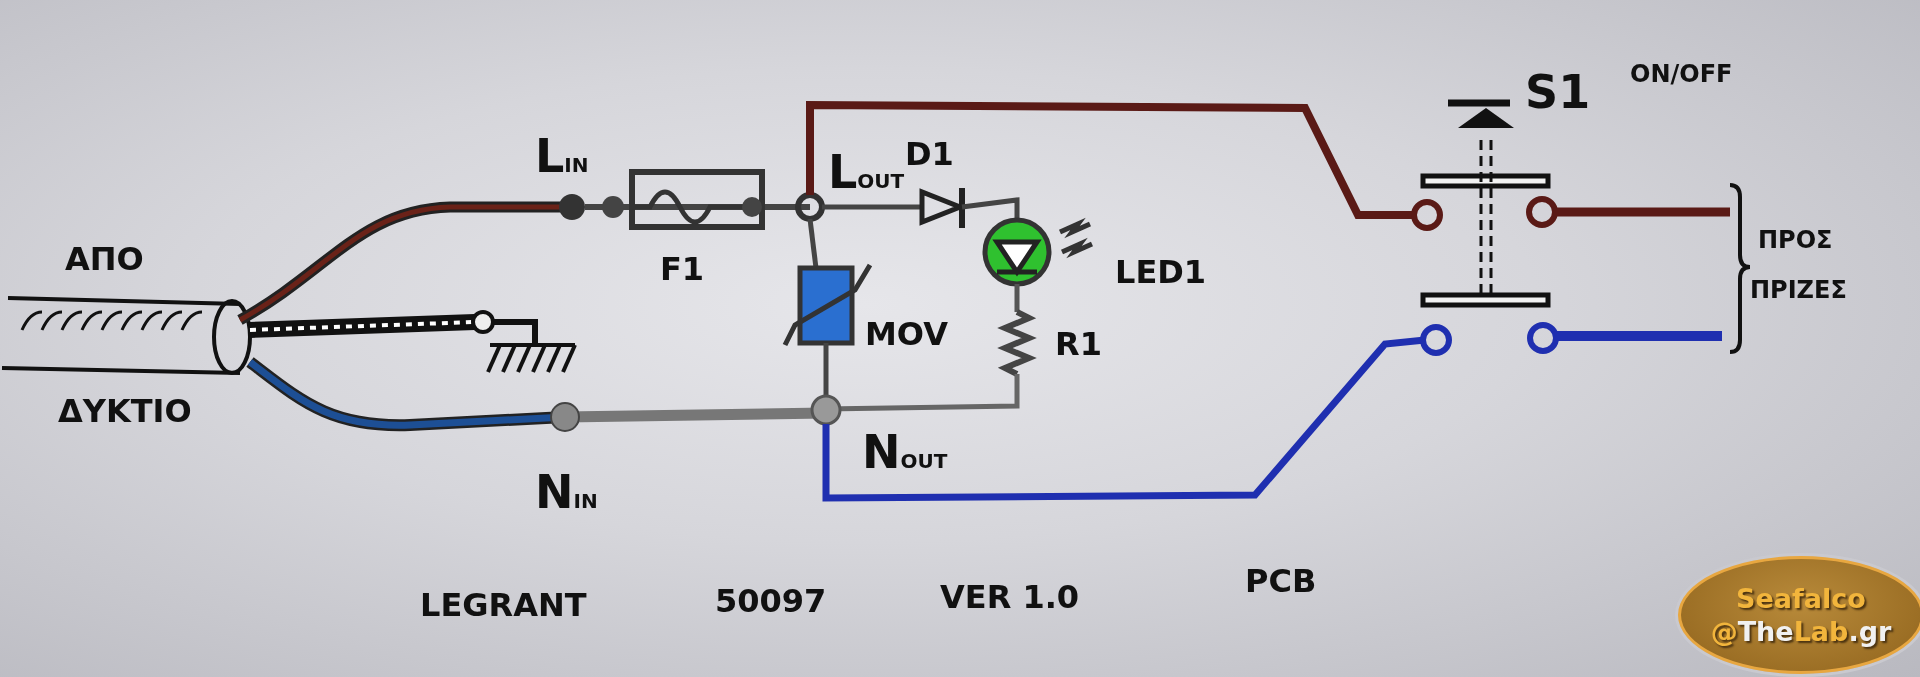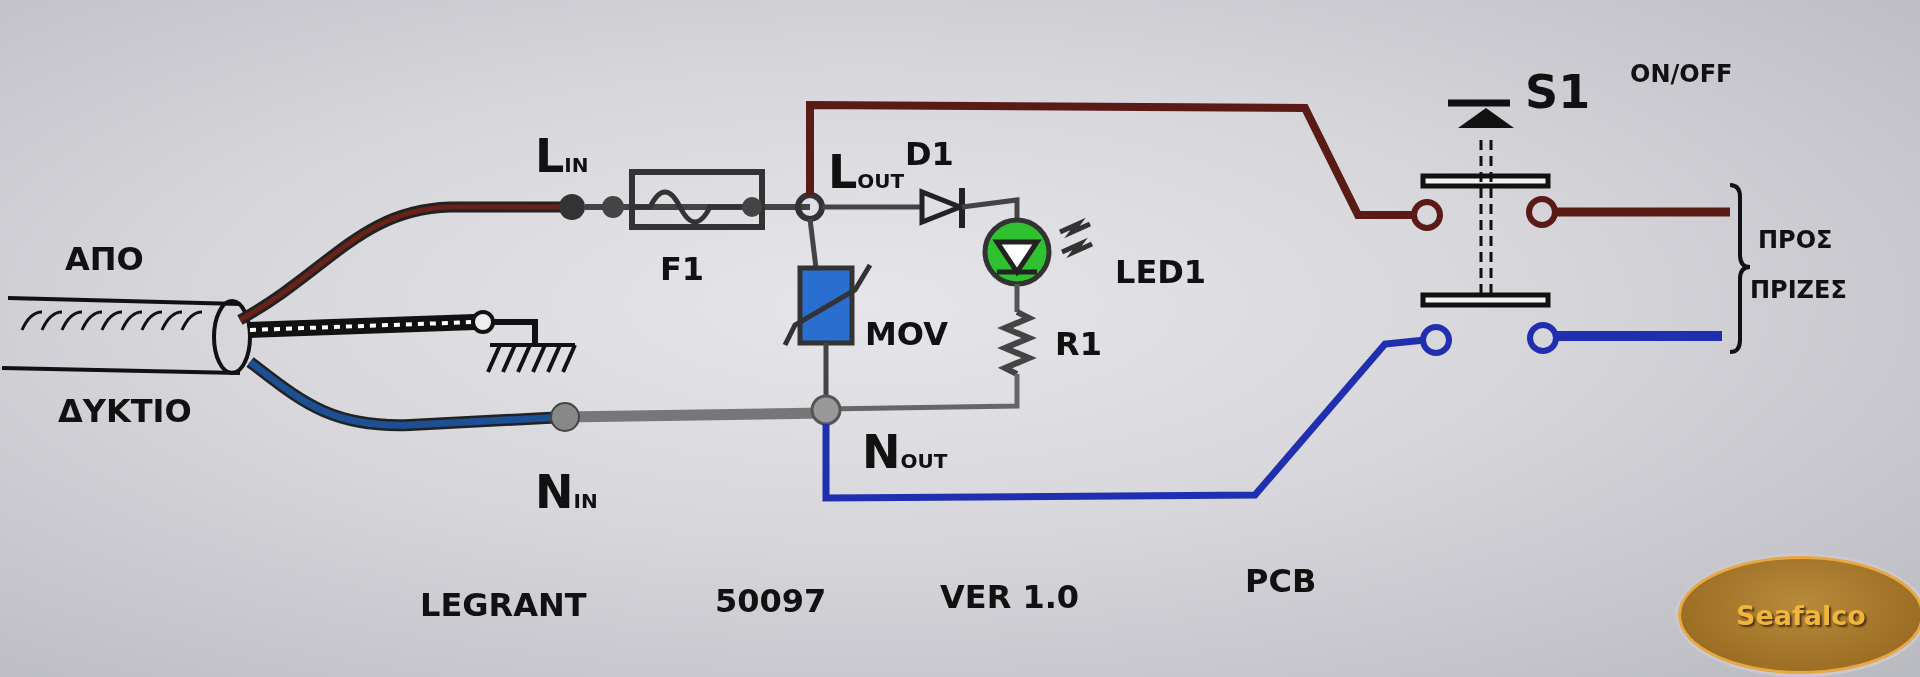--- a/index.html
+++ b/index.html
@@ -153,14 +153,15 @@
   <text class="hand lbl-sm" x="1750" y="298">ΠΡΙΖΕΣ</text>
 
   <text class="hand lbl-mid" x="420" y="616">LEGRANT</text>
   <text class="hand lbl-mid" x="715" y="612">50097</text>
   <text class="hand lbl-mid" x="940" y="608">VER 1.0</text>
   <text class="hand lbl-mid" x="1245" y="592">PCB</text>
 </svg>
 
 <div class="wm">
   <span class="l1">Seafalco</span>
+  <span class="l2"><span class="o">@</span><span class="w">The</span><span class="o">Lab</span><span class="w">.gr</span></span>
 </div>
 </div>
 
 </body></html>

